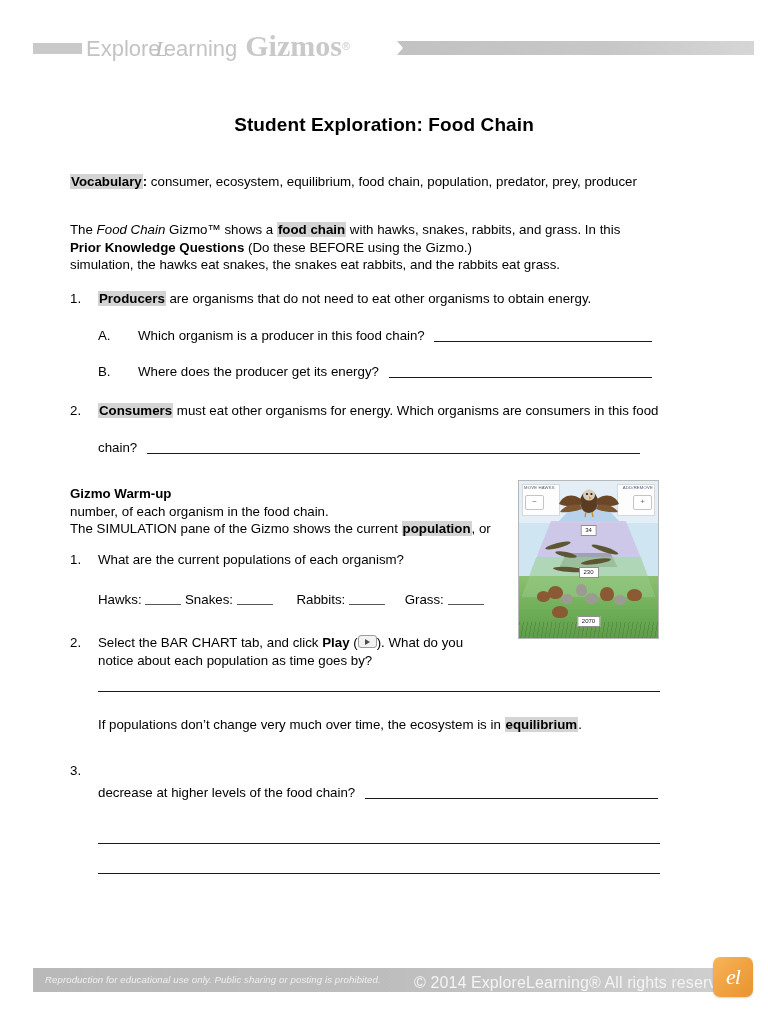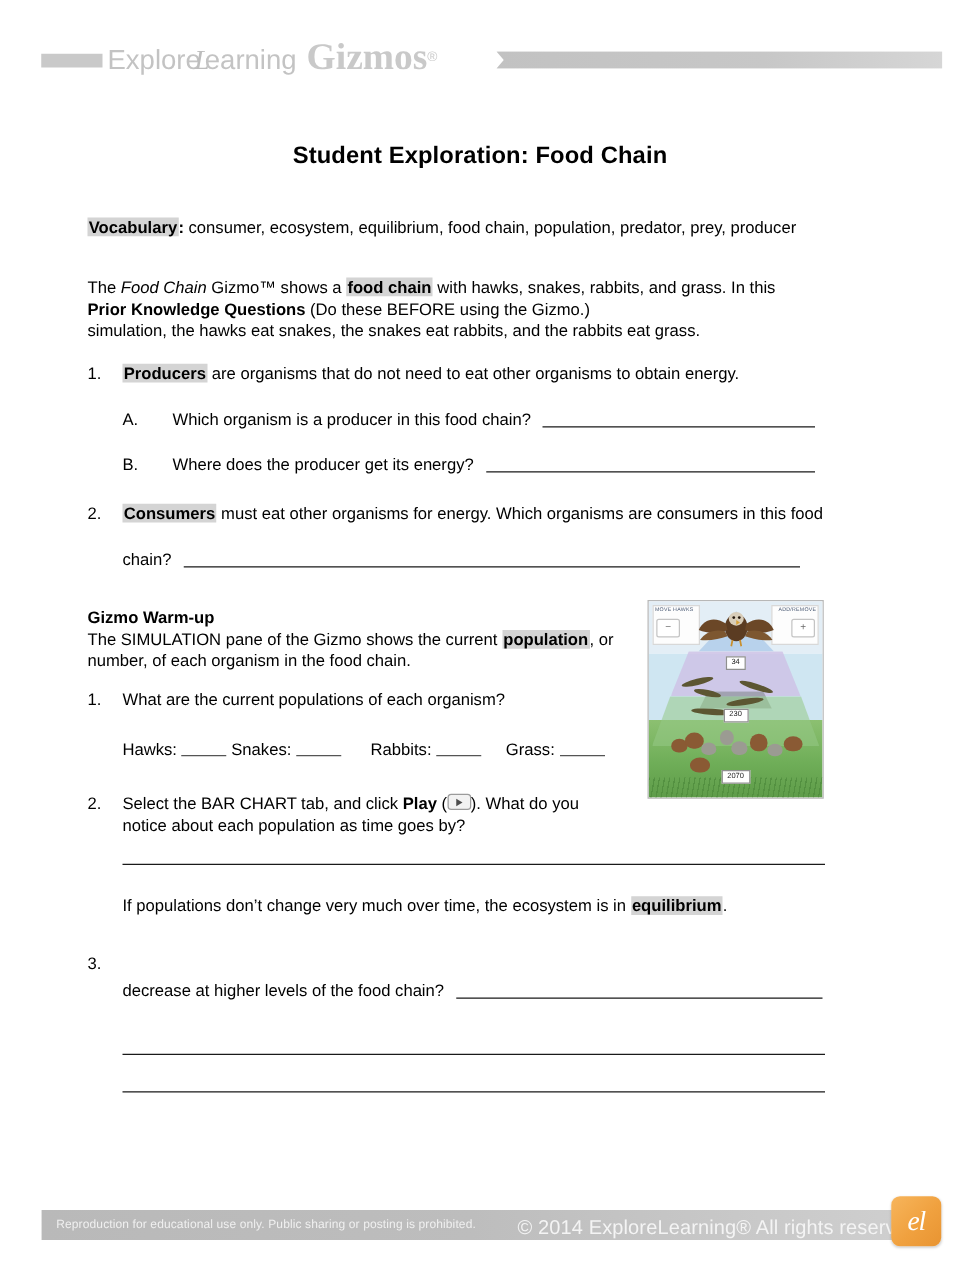--- a/index.html
+++ b/index.html
@@ -361,20 +361,21 @@
     width: 690px;
     height: 24px;
     background: linear-gradient(to right, #b9b9b9 0%, #bdbdbd 50%, #cfcfcf 100%);
     clip-path: polygon(0 0, 100% 0, calc(100% - 8px) 100%, 0 100%);
   }
   .footer-left {
     position: absolute;
     left: 45px;
     top: 974px;
     font-size: 9.6px;
+    font-style: italic;
     color: #f0f0f0;
     letter-spacing: 0.1px;
   }
   .footer-right {
     position: absolute;
     left: 414px;
     top: 974px;
     font-size: 16px;
     color: #f4f4f4;
     letter-spacing: 0.1px;
@@ -478,24 +479,24 @@
         <span class="hl">Consumers</span><span> must eat other organisms for energy. Which organisms are consumers in this food</span>
       </div>
       <div class="q-row" style="margin-top:19px;">
         <span>chain?</span>
         <span class="ln" style="width:493px;margin-left:6px;"></span>
       </div>
     </div>
 
     <div class="block" style="top:485px; width:440px;">
       <div class="b">Gizmo Warm-up</div>
+      <div>number, of each organism in the food chain.</div>
       <div>
         <span>The SIMULATION pane of the Gizmo shows the current </span><span class="hl">population</span><span>, or</span>
       </div>
-      <div>number, of each organism in the food chain.</div>
     </div>
 
     <div class="block qnum" style="top:551px;">
       <div class="q-row">
         <span class="q-marker">1.</span>
         <span>What are the current populations of each organism?</span>
       </div>
       <div class="q-row" style="margin-top:22px;">
         <span>Hawks:</span>
         <span class="blank-sm"></span>

